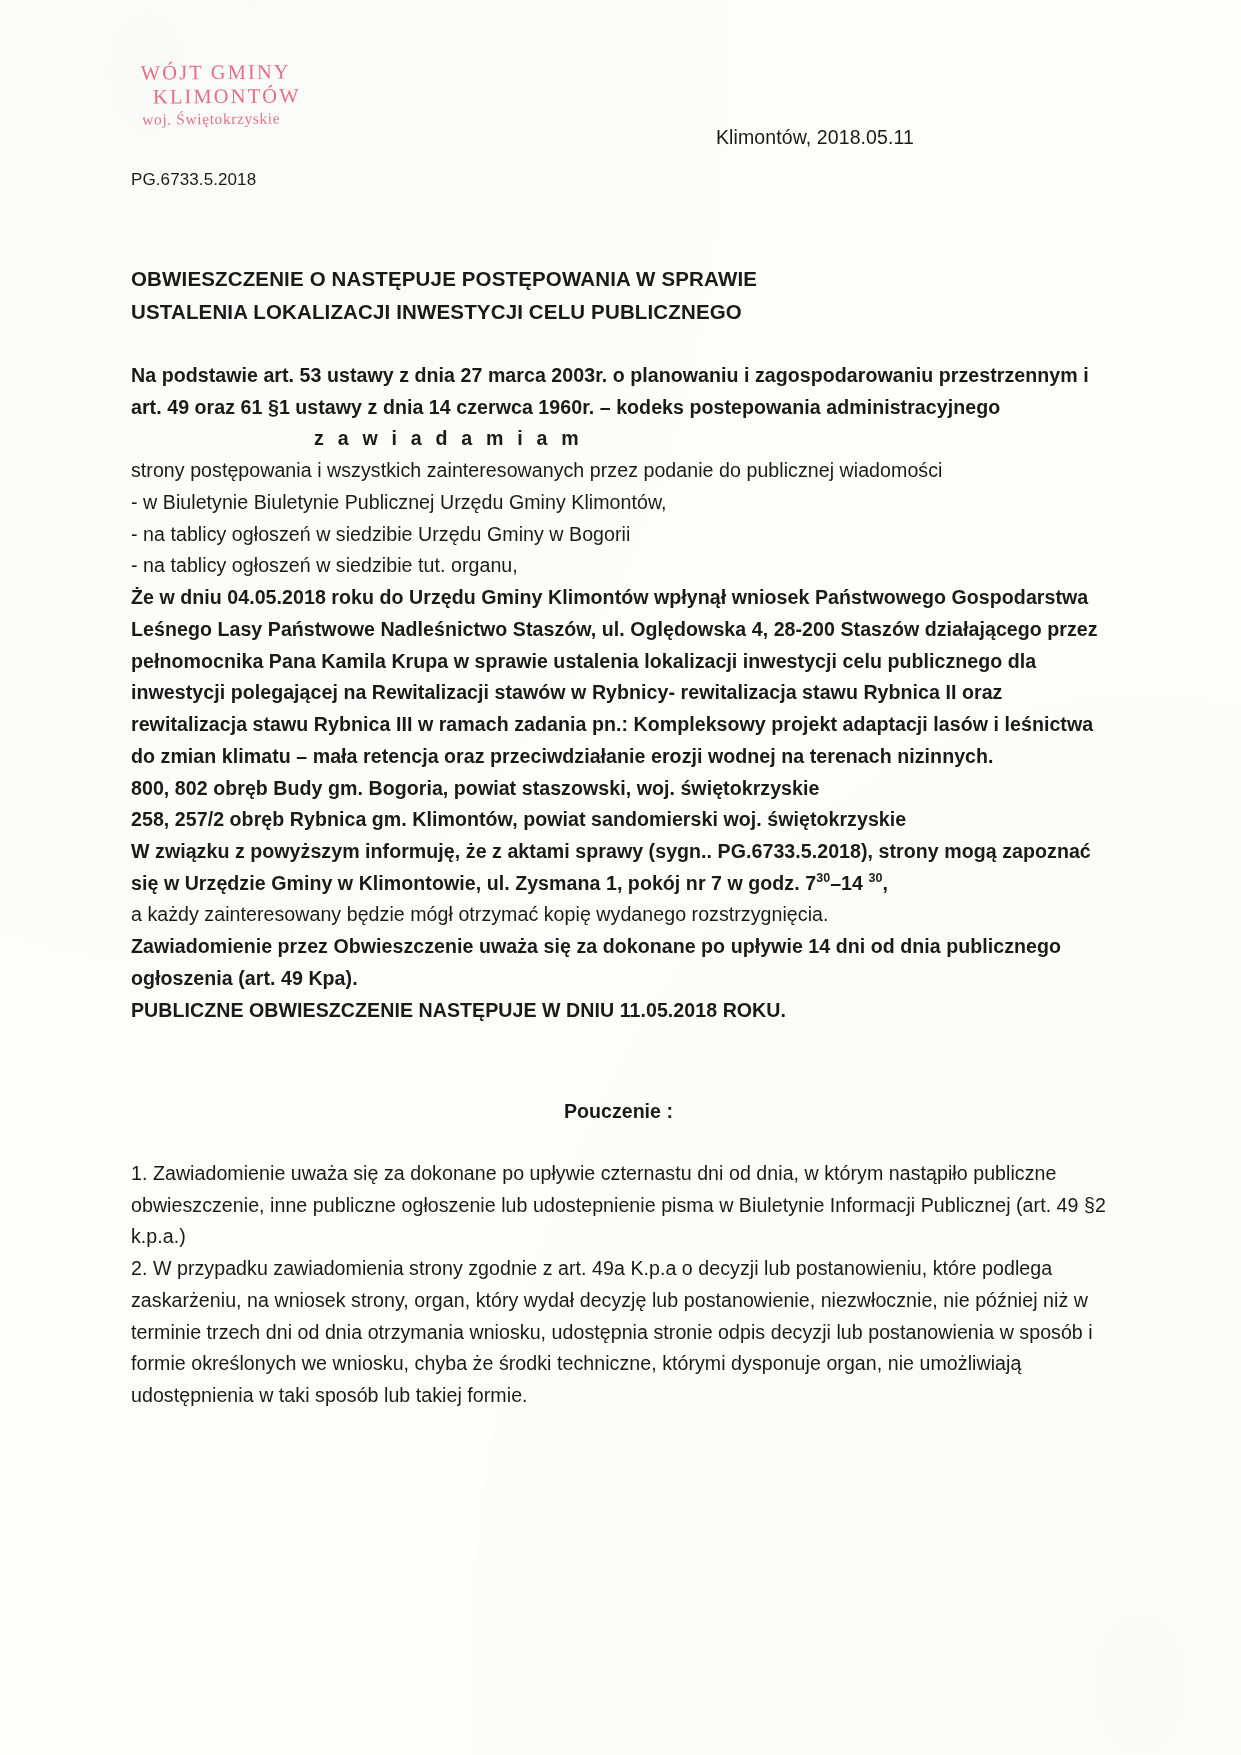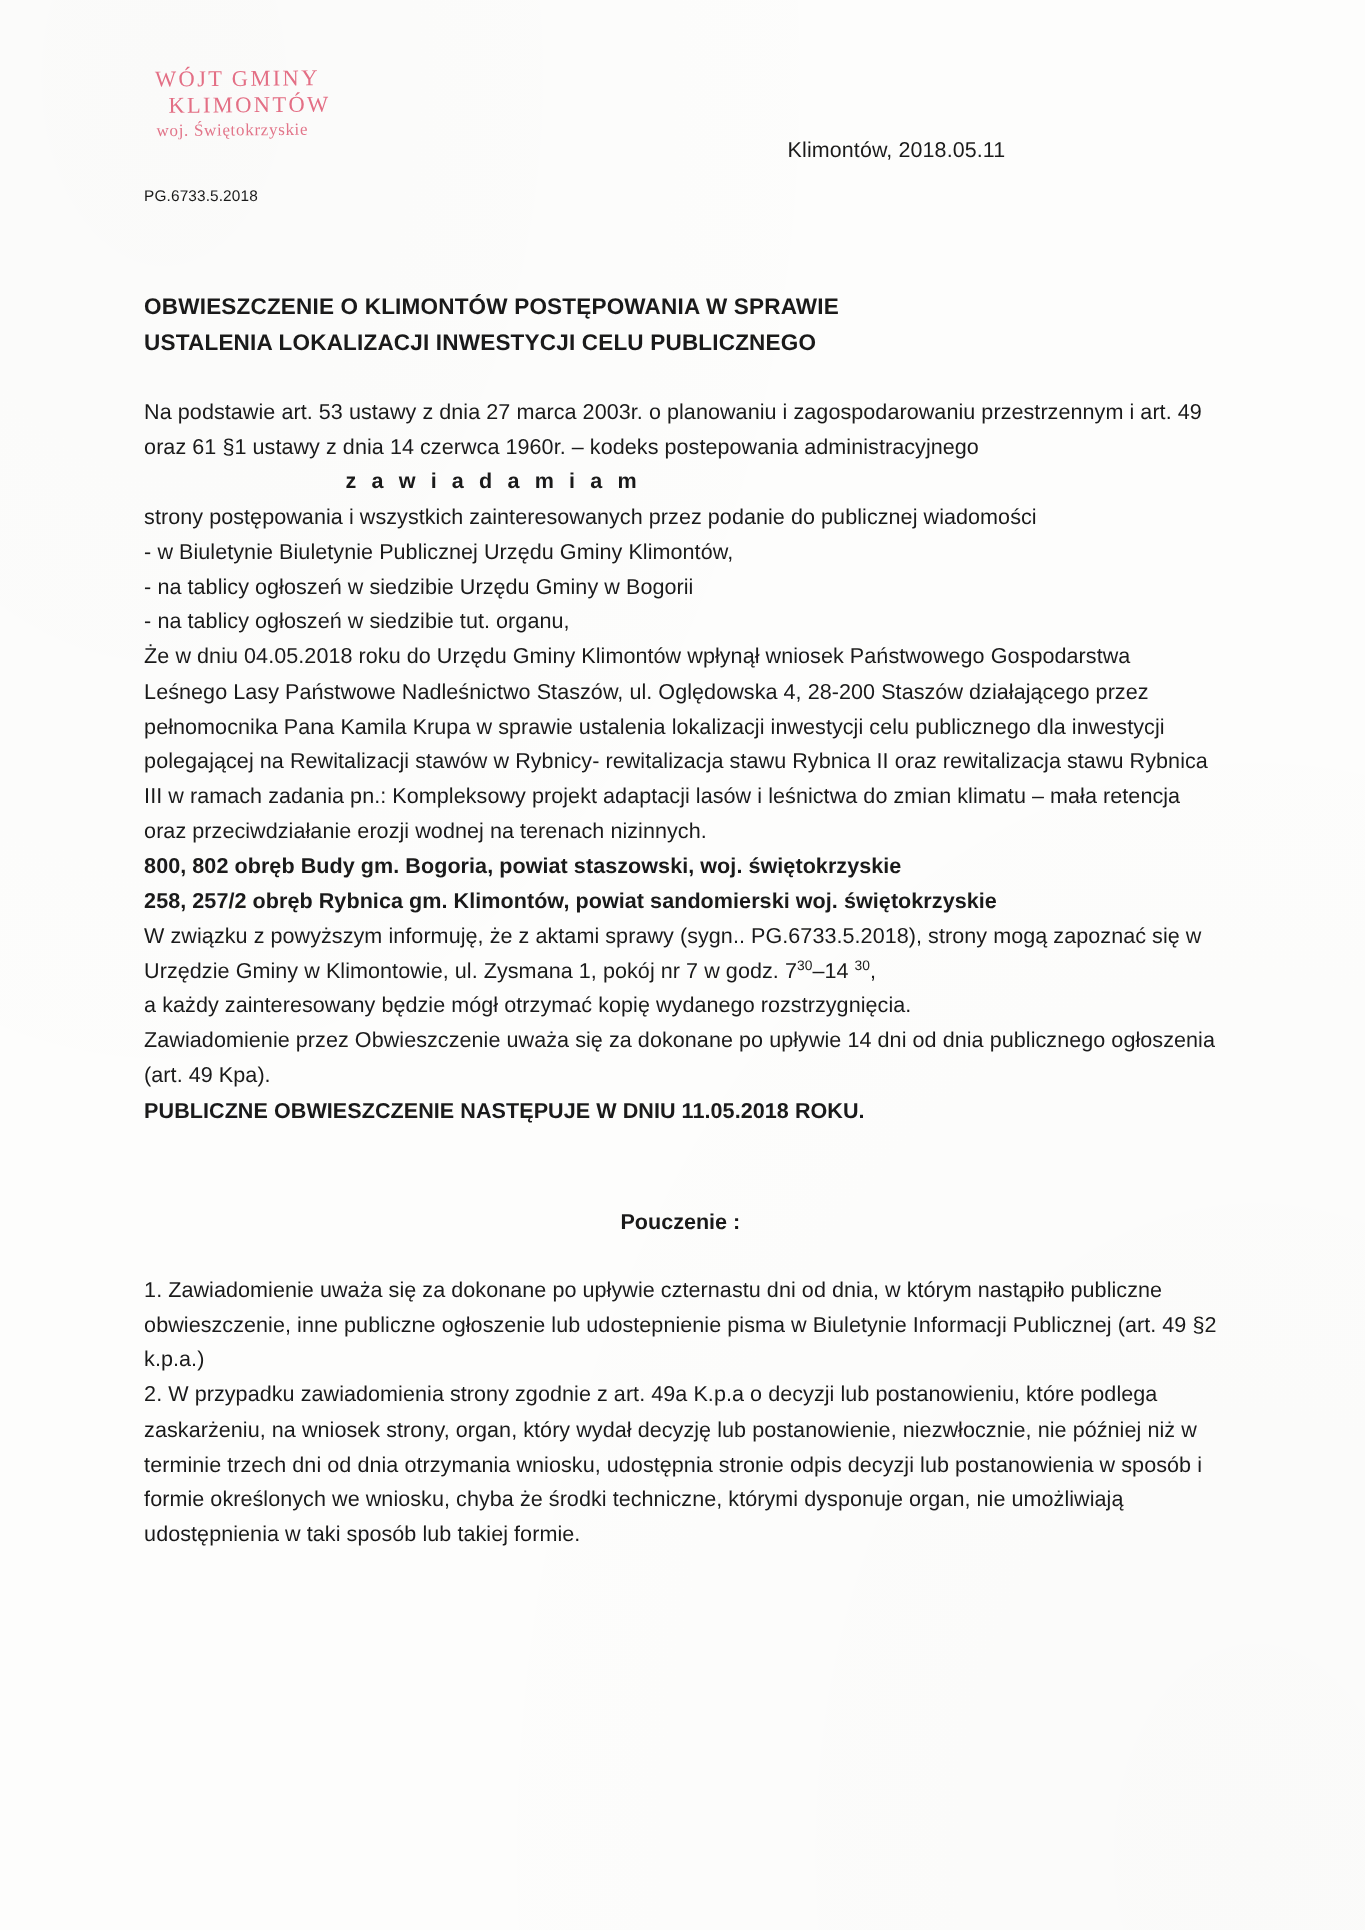--- a/index.html
+++ b/index.html
@@ -67,21 +67,21 @@
     top: 126px;
     font-size: 19.5px;
     letter-spacing: 0.1px;
   }
 
   
   .refno {
     position: absolute;
     left: 131px;
     top: 170px;
-    font-size: 14px;
+    font-size: 17px;
     letter-spacing: 0.1px;
   }
 
   
   .title {
     position: absolute;
     left: 131px;
     top: 262px;
     width: 960px;
     font-size: 20.5px;
@@ -98,20 +98,21 @@
     width: 975px;
     font-size: 19.6px;
     line-height: 1.62;
     letter-spacing: 0.05px;
   }
   .body p {
     margin: 0;
   }
   .para {
     margin: 0;
+    font-weight: bold;
   }
   .center-bold {
     text-align: center;
     font-weight: bold;
     letter-spacing: 4.2px;
     font-size: 19.6px;
     padding-right: 340px;
     margin: 3px 0 1px 0;
   }
   .line {
@@ -162,21 +163,21 @@
     <div class="stamp-l1">WÓJT GMINY</div>
     <div class="stamp-l2">KLIMONTÓW</div>
     <div class="stamp-l3">woj. Świętokrzyskie</div>
   </div>
 
   <div class="placedate">Klimontów, 2018.05.11</div>
 
   <div class="refno">PG.6733.5.2018</div>
 
   <div class="title">
-    <div>OBWIESZCZENIE O KLIMONTÓW POSTĘPOWANIA W SPRAWIE</div>
+    <div>OBWIESZCZENIE O NASTĘPUJE POSTĘPOWANIA W SPRAWIE</div>
     <div>USTALENIA LOKALIZACJI INWESTYCJI CELU PUBLICZNEGO</div>
   </div>
 
   <div class="body">
     <p class="para">Na podstawie art. 53 ustawy z dnia 27 marca 2003r. o planowaniu i zagospodarowaniu przestrzennym i art. 49 oraz 61 §1 ustawy z dnia 14 czerwca 1960r. – kodeks postepowania administracyjnego</p>
     <p class="center-bold">z a w i a d a m i a m</p>
     <p class="line">strony postępowania i wszystkich zainteresowanych przez podanie do publicznej wiadomości</p>
     <p class="line">- w Biuletynie Biuletynie Publicznej Urzędu Gminy Klimontów,</p>
     <p class="line">- na tablicy ogłoszeń w siedzibie Urzędu Gminy w Bogorii</p>
     <p class="line">- na tablicy ogłoszeń w siedzibie tut. organu,</p>

